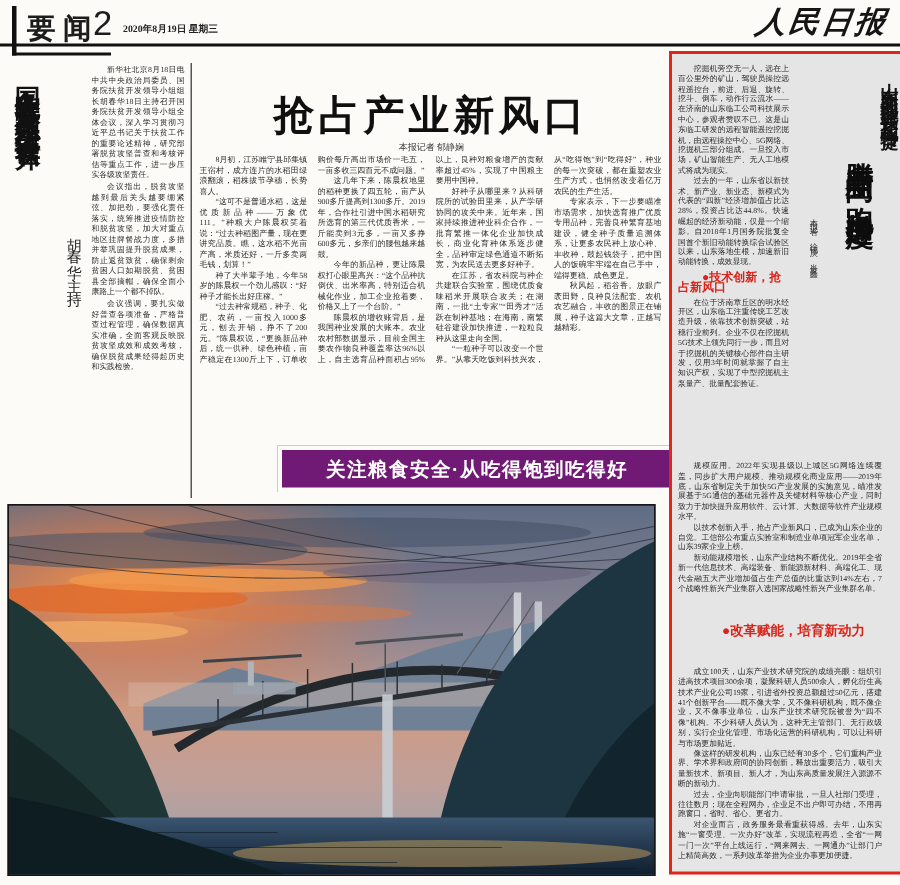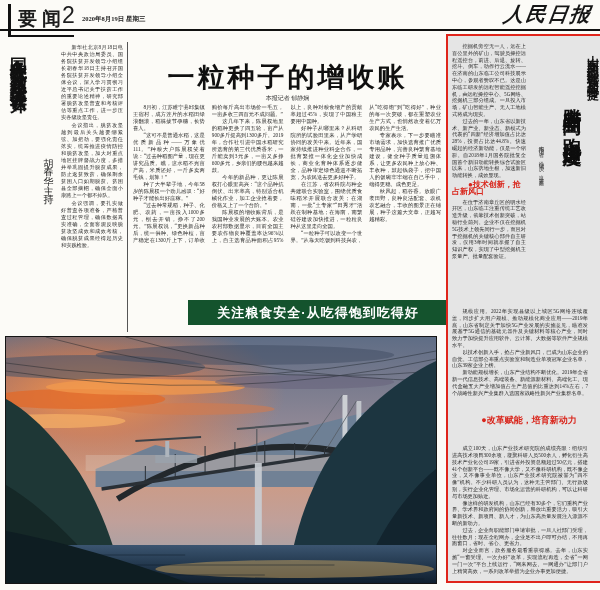--- a/index.html
+++ b/index.html
@@ -26,21 +26,21 @@
   .v-divider{position:absolute;left:127px;top:42px;width:1px;height:290px;background:#555;}
   
   .ca{position:absolute;left:131px;top:42px;width:313px;height:292px;}
   .ca-kicker{position:absolute;left:6px;top:4px;font-size:9.5px;font-weight:bold;color:#111;}
   .ca-head{position:absolute;left:0;top:17px;width:100%;text-align:center;font-size:27px;
       font-weight:bold;letter-spacing:3px;color:#0f0f0f;}
   .ca-byline{position:absolute;left:0;top:52px;width:100%;text-align:center;font-size:6px;color:#333;}
   .ca-body{position:absolute;left:2px;top:62px;width:308px;height:228px;overflow:hidden;
       column-count:4;column-gap:7px;font-size:5.3px;line-height:7px;text-align:justify;color:#2a2a2a;}
   .ca-body p{margin:0;text-indent:2em;}
-  .banner{position:absolute;left:54px;top:255px;width:260px;height:25px;background:#14532d;
+  .banner{position:absolute;left:54px;top:255px;width:260px;height:25px;background:#701a75;
       border:3px solid #fcfbf7;box-sizing:content-box;display:flex;align-items:center;justify-content:center;}
   .banner span{color:#fff;font-size:13px;font-weight:bold;letter-spacing:1px;
       font-family:"Liberation Sans",sans-serif;}
   
   .rb{position:absolute;left:446px;top:34px;width:160px;height:549px;border:2.5px solid #e0251b;
       box-sizing:border-box;background:#e5e5e5;}
   .rb-kicker{position:absolute;right:3px;top:9px;height:200px;writing-mode:vertical-rl;
       text-orientation:upright;font-size:12px;font-weight:bold;letter-spacing:3px;color:#111;
       font-family:"Liberation Sans",sans-serif;}
   .rb-head{position:absolute;right:19px;top:56px;height:240px;writing-mode:vertical-rl;
@@ -74,21 +74,21 @@
   <div class="la-head">国务院扶贫开发领导小组全体会议召开</div>
   <div class="la-sub">胡春华主持</div>
   <div class="la-body">
     <p>新华社北京8月18日电  中共中央政治局委员、国务院扶贫开发领导小组组长胡春华18日主持召开国务院扶贫开发领导小组全体会议，深入学习贯彻习近平总书记关于扶贫工作的重要论述精神，研究部署脱贫攻坚普查和考核评估等重点工作，进一步压实各级攻坚责任。</p>
     <p>会议指出，脱贫攻坚越到最后关头越要绷紧弦、加把劲，要强化责任落实，统筹推进疫情防控和脱贫攻坚，加大对重点地区挂牌督战力度，多措并举巩固提升脱贫成果，防止返贫致贫，确保剩余贫困人口如期脱贫、贫困县全部摘帽，确保全面小康路上一个都不掉队。</p>
     <p>会议强调，要扎实做好普查各项准备，严格普查过程管理，确保数据真实准确，全面客观反映脱贫攻坚成效和成效考核，确保脱贫成果经得起历史和实践检验。</p>
   </div>
   <div class="v-divider"></div>
 
   <div class="ca">
-    <div class="ca-head">一粒种子的增收账</div>
+    <div class="ca-head">抢占产业新风口</div>
     <div class="ca-byline">本报记者 郁静娴</div>
     <div class="ca-body">
       <p>8月初，江苏睢宁县邱集镇王宿村，成方连片的水稻田绿浪翻滚，稻株拔节孕穗，长势喜人。</p>
       <p>“这可不是普通水稻，这是优质新品种——万象优111。”种粮大户陈晨权笑着说：“过去种稻图产量，现在更讲究品质。瞧，这水稻不光亩产高，米质还好，一斤多卖两毛钱，划算！”</p>
       <p>种了大半辈子地，今年58岁的陈晨权一个劲儿感叹：“好种子才能长出好庄稼。”</p>
       <p>“过去种常规稻，种子、化肥、农药，一亩投入1000多元，刨去开销，挣不了200元。”陈晨权说，“更换新品种后，统一供种、绿色种植，亩产稳定在1300斤上下，订单收购价每斤高出市场价一毛五，一亩多收三四百元不成问题。”</p>
       <p>这几年下来，陈晨权地里的稻种更换了四五轮，亩产从900多斤提高到1300多斤。2019年，合作社引进中国水稻研究所选育的第三代优质香米，一斤能卖到3元多，一亩又多挣600多元，乡亲们的腰包越来越鼓。</p>
       <p>今年的新品种，更让陈晨权打心眼里高兴：“这个品种抗倒伏、出米率高，特别适合机械化作业，加工企业抢着要，价格又上了一个台阶。”</p>
       <p>陈晨权的增收账背后，是我国种业发展的大账本。农业农村部数据显示，目前全国主要农作物良种覆盖率达96%以上，自主选育品种面积占95%以上，良种对粮食增产的贡献率超过45%，实现了中国粮主要用中国种。</p>
       <p>好种子从哪里来？从科研院所的试验田里来，从产学研协同的攻关中来。近年来，国家持续推进种业科企合作，一批育繁推一体化企业加快成长，商业化育种体系逐步健全，品种审定绿色通道不断拓宽，为农民送去更多好种子。</p>

